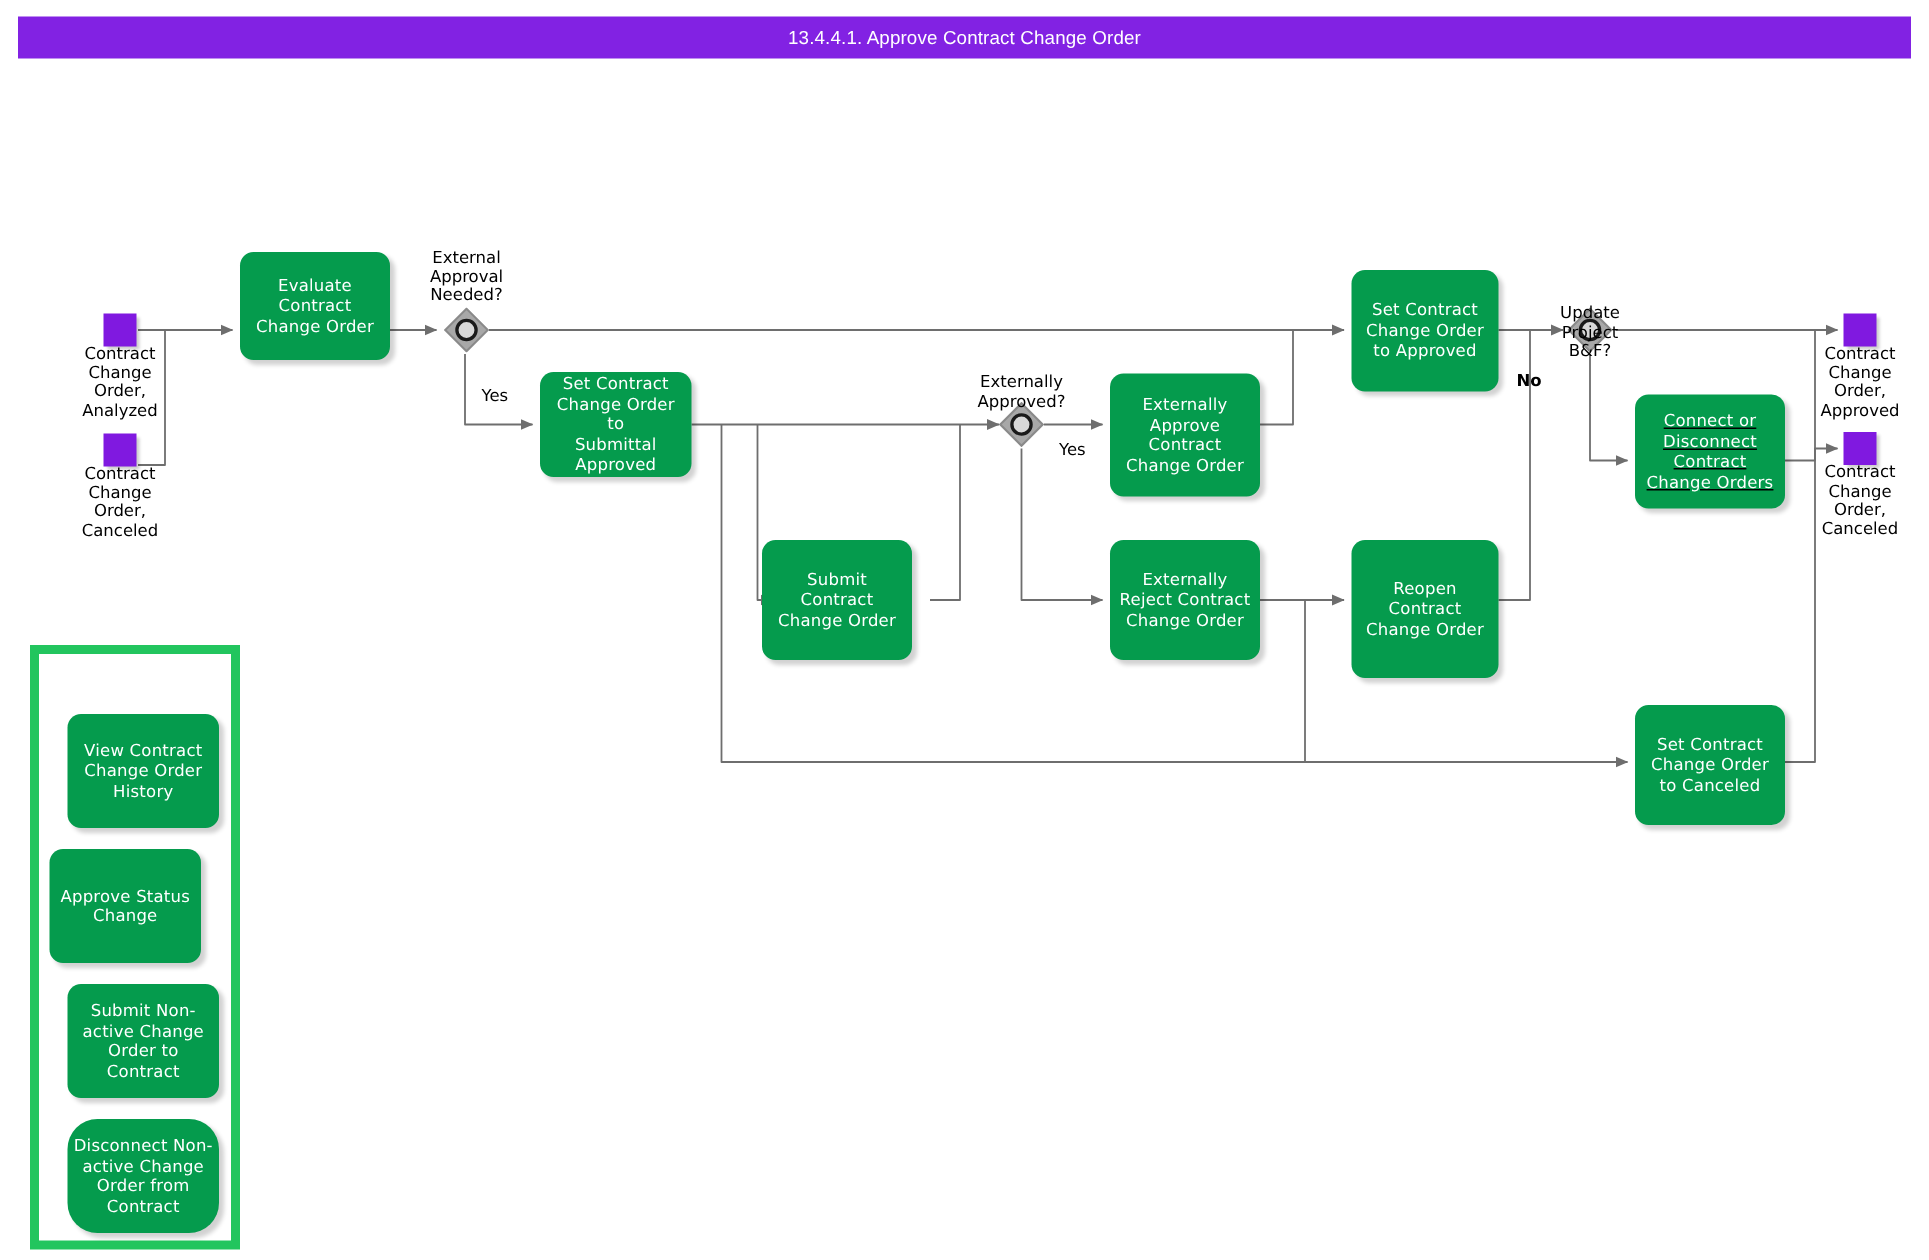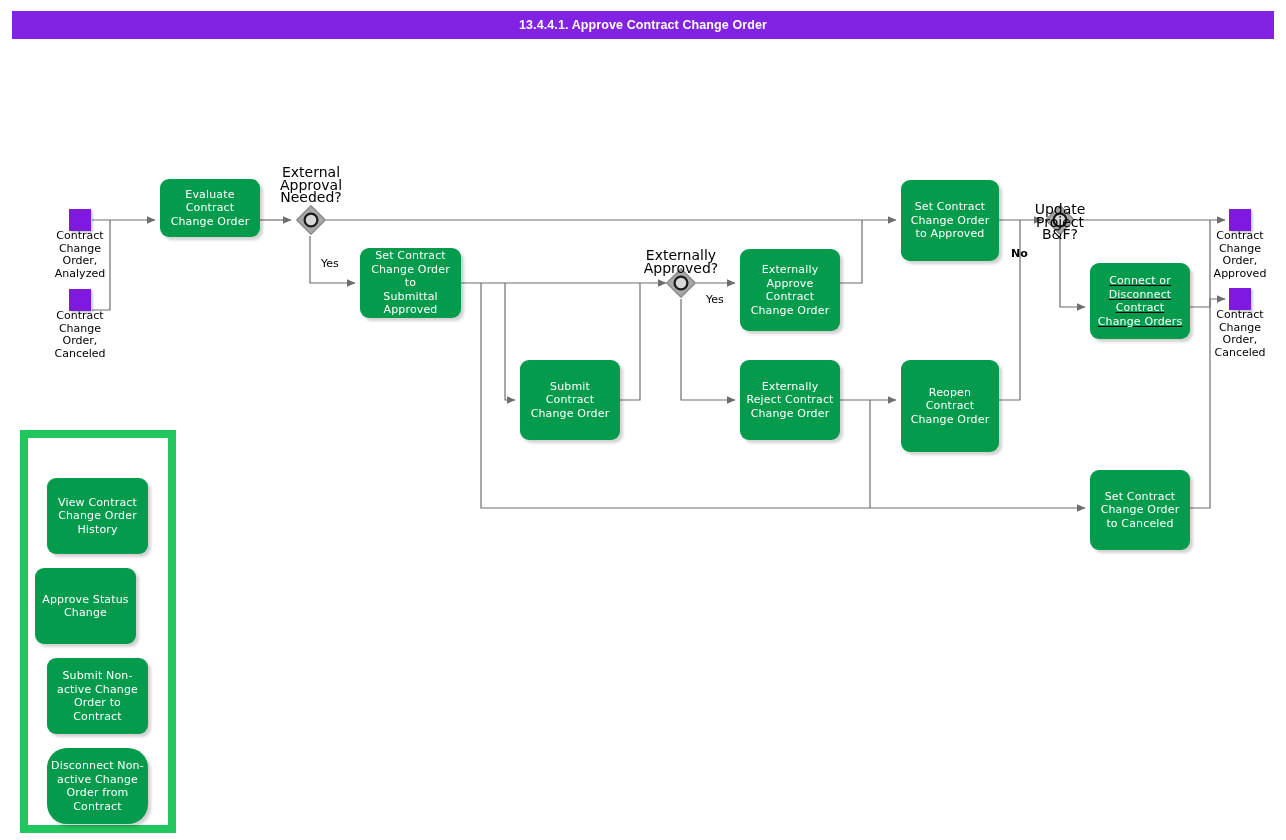--- a/index.html
+++ b/index.html
@@ -25,21 +25,21 @@
     width: 1262px;
     height: 28px;
     background: #8222e3;
     display: flex;
     align-items: center;
     justify-content: center;
   }
   .title-bar .title-text {
     color: #ffffff;
     font-family: "Liberation Sans", sans-serif;
-    font-weight: bold;
+    font-weight: normal;
     font-size: 12.5px;
     letter-spacing: 0.1px;
     white-space: nowrap;
     text-align: center;
   }
   
   #wires {
     position: absolute;
     left: 0;
     top: 0;
@@ -87,42 +87,42 @@
   }
   
   .gateway {
     position: absolute;
     width: 30px;
     height: 30px;
   }
   .gw-label {
     position: absolute;
     font-family: "DejaVu Sans", sans-serif;
-    font-size: 14px;
+    font-size: 11px;
     line-height: 12.5px;
     color: #000000;
     text-align: center;
     white-space: pre-line;
   }
   
   .flow-label {
     position: absolute;
     font-family: "DejaVu Sans", sans-serif;
     font-size: 11px;
     color: #000000;
     white-space: nowrap;
   }
   
   .legend-panel {
     position: absolute;
     left: 20px;
     top: 430px;
-    width: 156px;
+    width: 140px;
     height: 403px;
-    border: 8px solid #22c55e;
+    border: 6px solid #22c55e;
     background: #ffffff;
     box-sizing: border-box;
   }
 </style>
 </head>
 <body>
 
 <div id="canvas">
 
   <div class="title-bar">
@@ -232,34 +232,34 @@
     </svg>
   </div>
   <div class="gw-label" style="left:1008px; top:161px; width:104px;margin-top:42px;">Update
 Project
 B&amp;F?</div>
 
   <div class="flow-label" style="left:321px; top:257px;">Yes</div>
   <div class="flow-label" style="left:706px; top:293px;">Yes</div>
   <div class="flow-label" style="left:1011px; top:247px;font-weight:bold;">No</div>
 
-  <div class="task" style="left:160px; top:179px; width:100px; height:58px;">
+  <div class="task" style="left:160px; top:168px; width:100px; height:72px;">
     <span class="task-label">Evaluate
 Contract
 Change Order</span>
   </div>
 
   <div class="task" style="left:360px; top:248px; width:101px; height:70px;">
     <span class="task-label">Set Contract
 Change Order to
 Submittal
 Approved</span>
   </div>
 
-  <div class="task" style="left:520px; top:360px; width:100px; height:80px;">
+  <div class="task" style="left:508px; top:360px; width:100px; height:80px;">
     <span class="task-label">Submit
 Contract
 Change Order</span>
   </div>
 
   <div class="task" style="left:740px; top:249px; width:100px; height:82px;">
     <span class="task-label">Externally
 Approve
 Contract
 Change Order</span>

